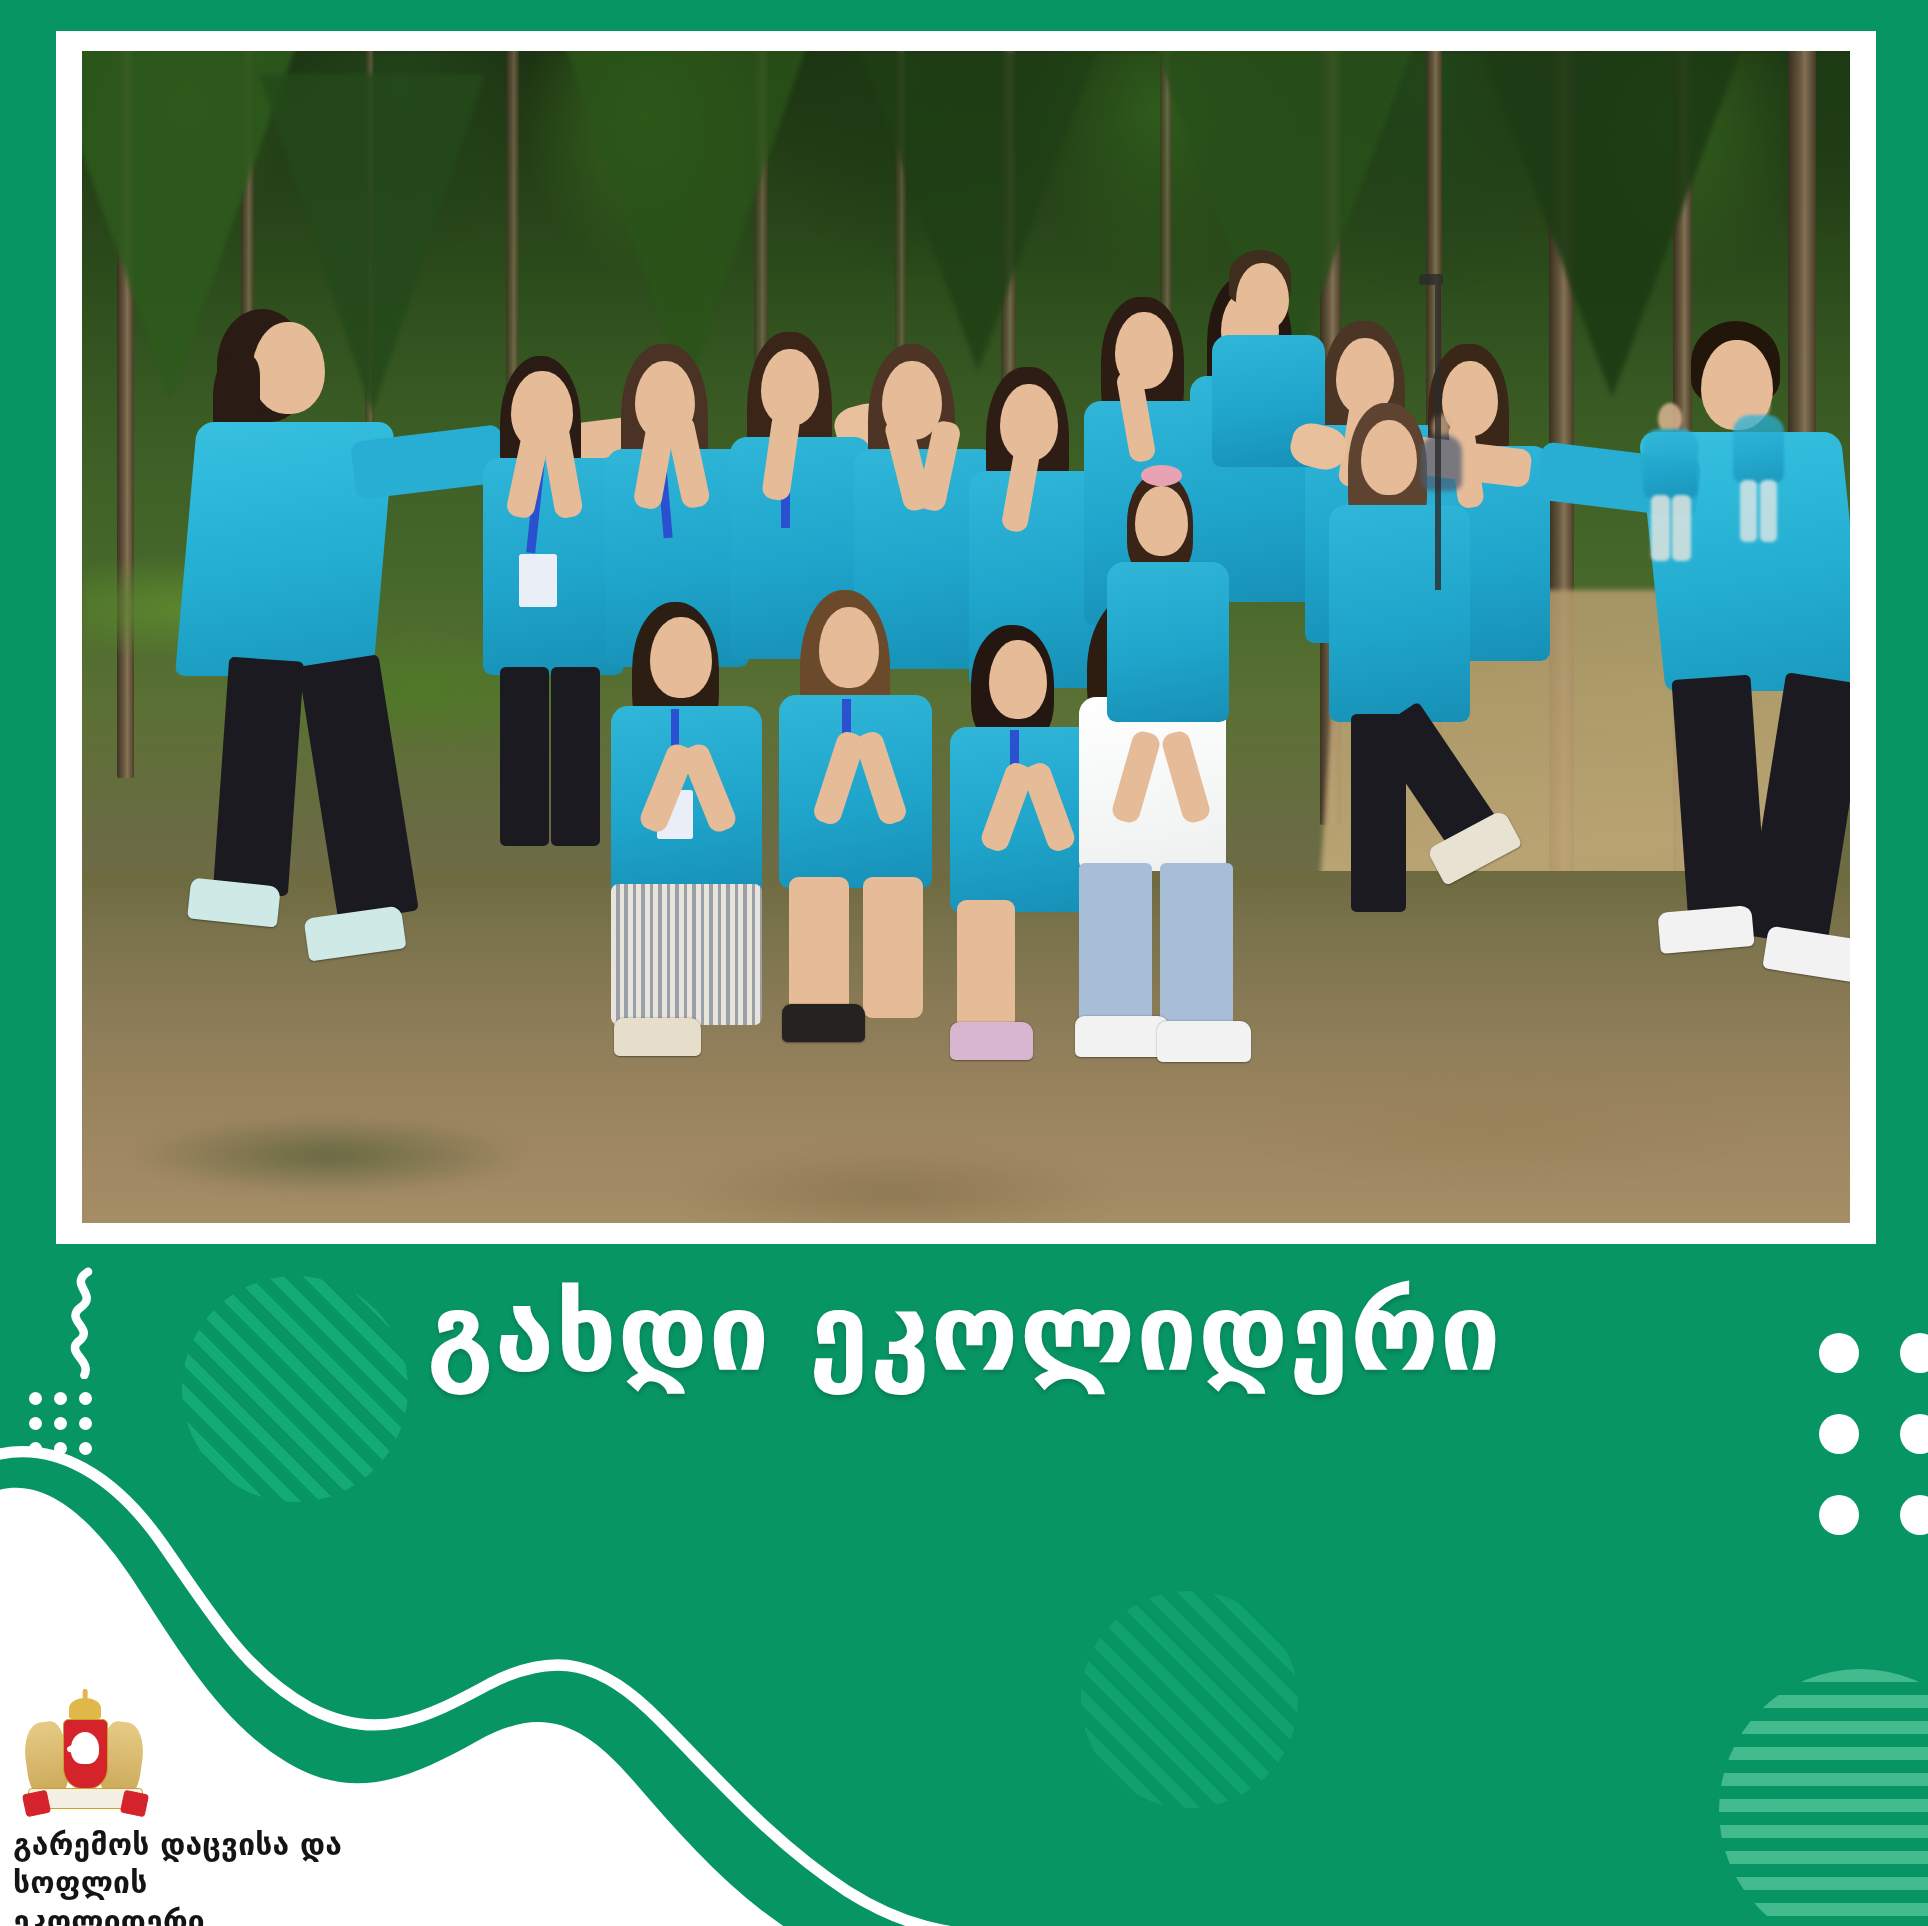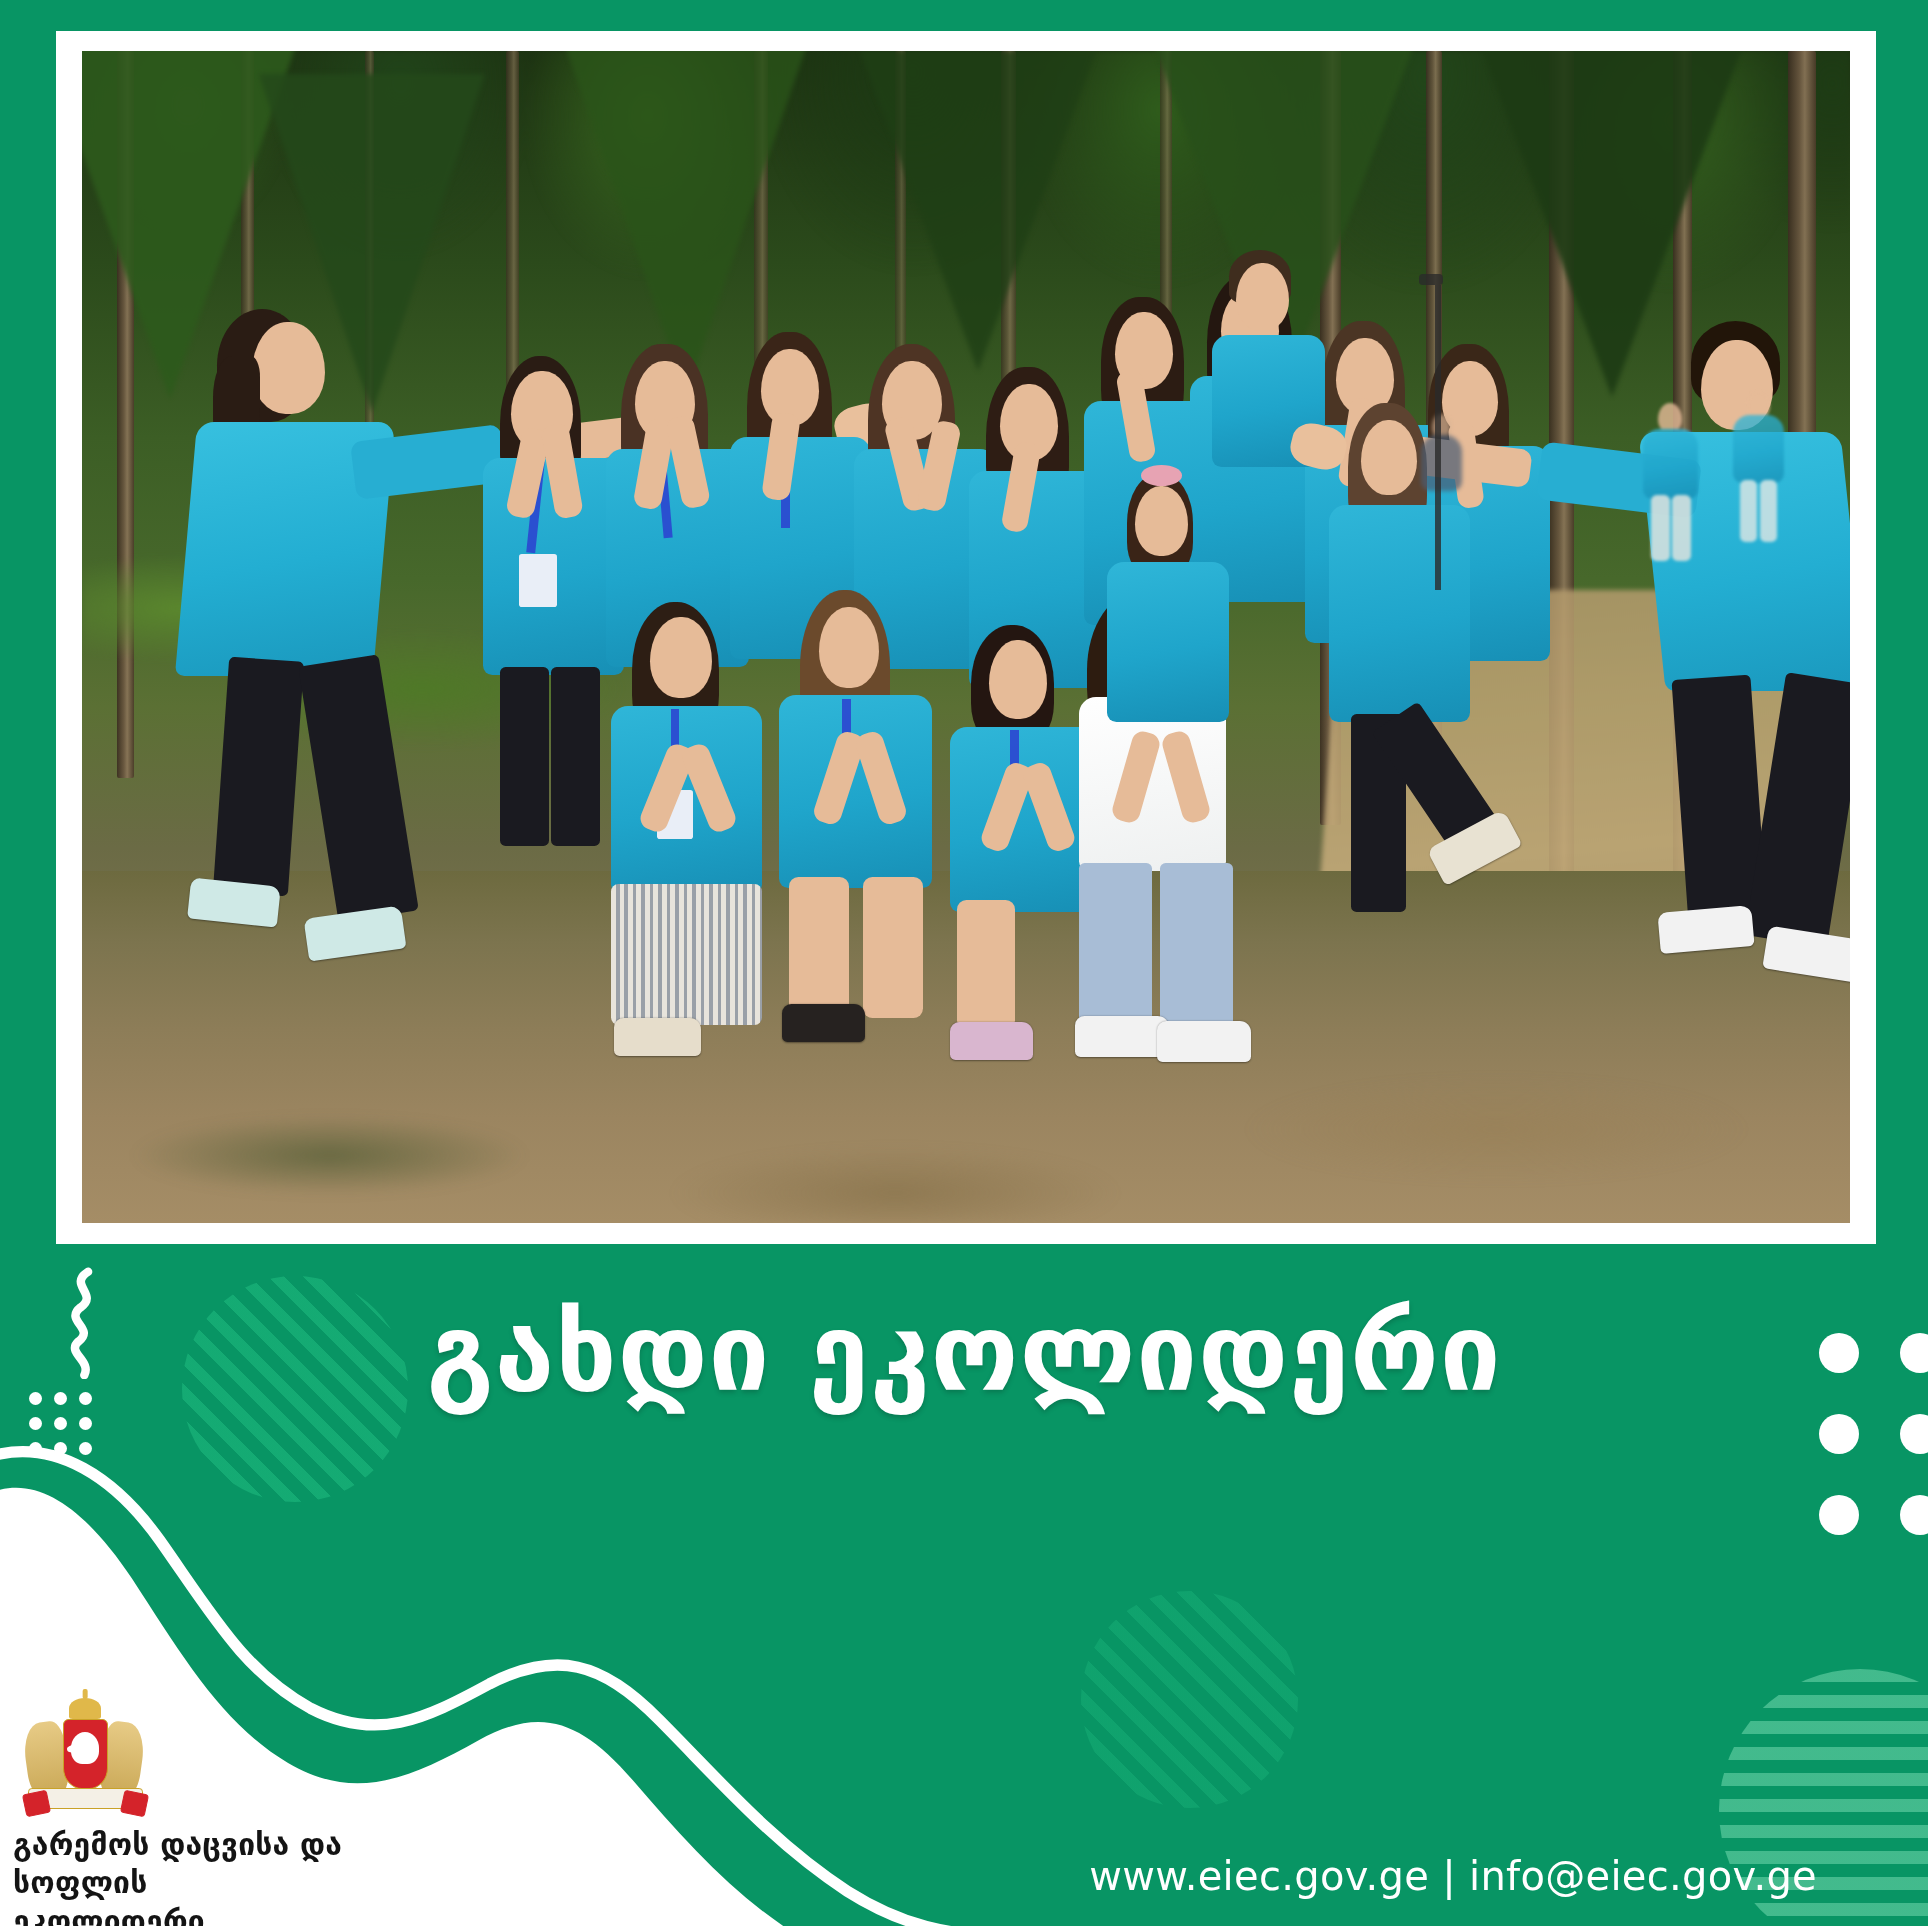--- a/index.html
+++ b/index.html
@@ -82,21 +82,20 @@
   .dotgrid-big{display:grid;grid-template-columns:repeat(2,1fr);gap:41px 41px;}
   .dotgrid-big i{display:block;width:40px;height:40px;border-radius:50%;background:#fff;}
 
   
   .headline{
     position:absolute;left:0;right:0;top:1276px;text-align:center;
     color:#ffffff;font-size:108px;line-height:1.05;font-weight:700;
     letter-spacing:0.9px;
     text-shadow:0 2.8px 5.6px rgba(0,0,0,.18);
     font-family:"DejaVu Sans","Liberation Sans",sans-serif;
-    margin-top:20px;
   }
   .subtitle{
     position:absolute;left:0;right:0;top:1450px;text-align:center;
     color:#ffffff;font-size:56px;line-height:1.1;font-weight:400;
     text-shadow:0 1.9px 3.8px rgba(0,0,0,.15);
   }
 
   
   .wave-wrap{position:absolute;left:0;bottom:0;width:1928px;height:490px;}
   .wave-wrap svg{display:block;width:100%;height:100%;}
@@ -415,16 +414,15 @@
         <div class="em-ribbon" style="left:100px;top:98px;width:22.6px;height:21px;background:#d4232a;border-color:#d4232a;transform:rotate(12deg);"></div>
       </div>
       <div class="logo-caption" style="margin-top:13px;">
         <div>გარემოს დაცვისა და სოფლის</div>
         <div>ეკოლიდერი სამინისტრო</div>
       </div>
     </div>
 
   </div>
 
-  <div class="contact">www.eiec.gov.ge | info@eiec.gov.ge</div>
 
 </div>
 
 
 </body></html>

